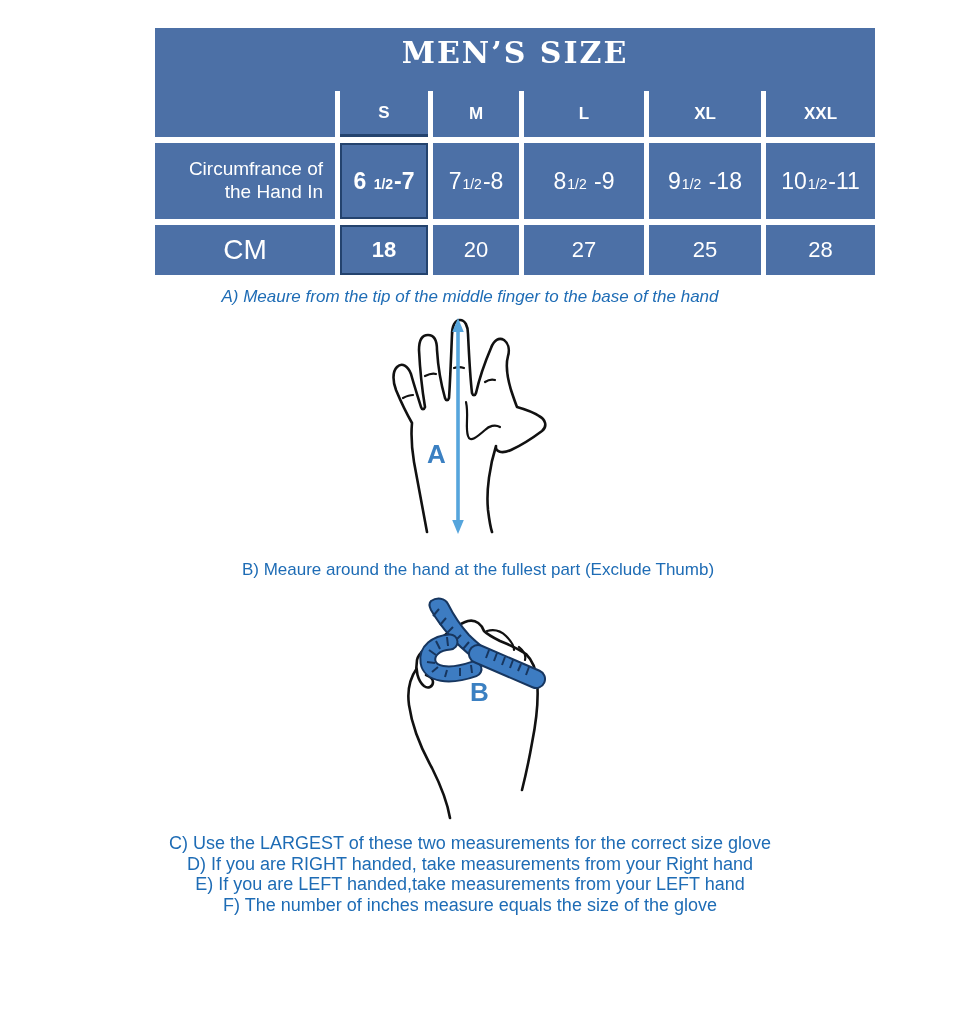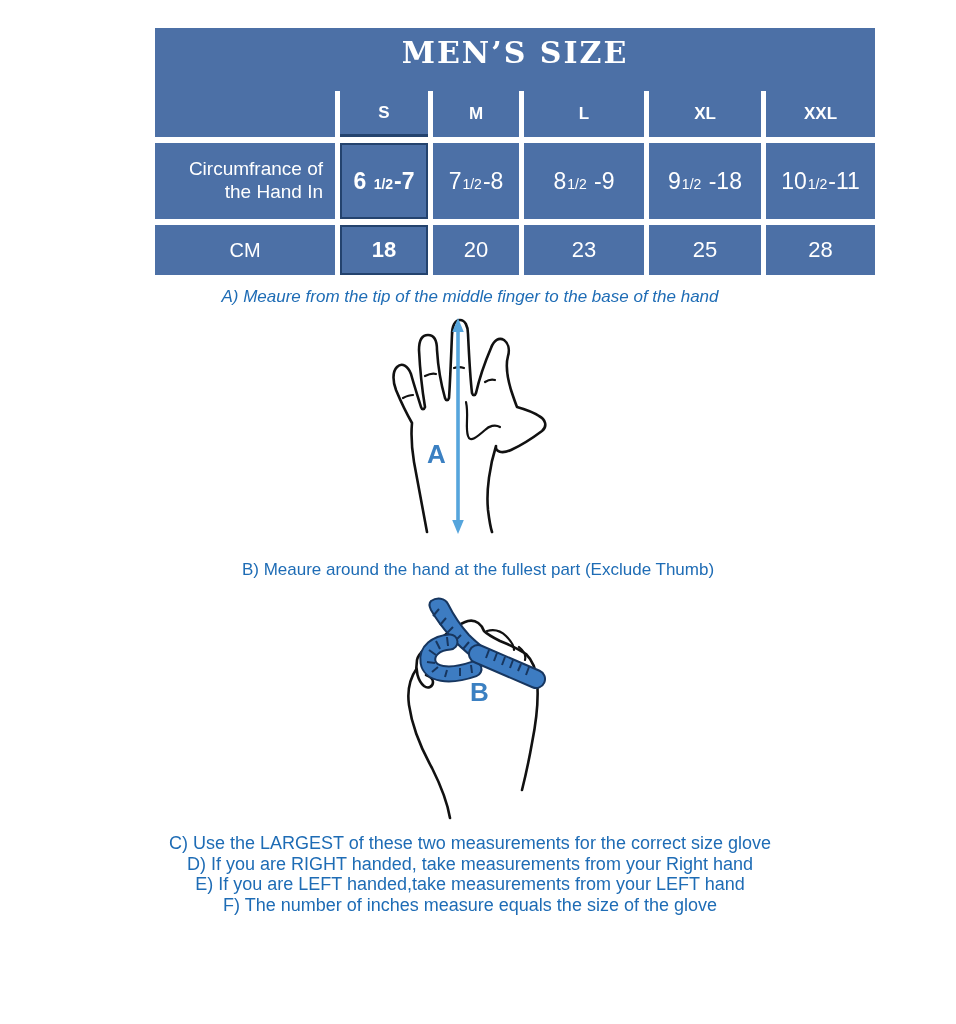--- a/index.html
+++ b/index.html
@@ -28,21 +28,21 @@
     display: flex; align-items: center; justify-content: center;
   }
   .cell.head { font-weight: bold; font-size: 17px; }
   .cell.inches { font-size: 23px; }
   .cell.inches .frac { font-size: 14px; padding: 0 1px; }
   .cell.cmval { font-size: 22px; }
   .cell.rowlabel {
     justify-content: flex-start; text-align: right;
     padding: 0 12px; font-size: 19px; line-height: 1.2;
   }
-  .cell.cmlabel { font-size: 20px; }
+  .cell.cmlabel { font-size: 28px; }
   .cell.hl { border: 2px solid #24436e; }
   .cell.bold { font-weight: bold; }
   .hl-head { border-bottom: 3px solid #24436e; }
   
   .note, .notes-bottom {
     position: absolute; left: 0; width: 940px; text-align: center;
     color: #1e6cb5; font-size: 17px;
   }
   .note-a { top: 287px; font-style: italic; }
   .note-b { top: 560px; padding-left: 16px; }
@@ -83,21 +83,21 @@
       <div class="cell inches">
           <span class="txt"><span>9</span><span class="frac">1/2</span><span> -18</span></span>
         </div>
       <div class="cell inches">
           <span class="txt"><span>10</span><span class="frac">1/2</span><span>-11</span></span>
         </div>
 
       <div class="cell rowlabel cmlabel" style="justify-content:center;">CM</div>
       <div class="cell cmval hl bold">18</div>
       <div class="cell cmval">20</div>
-      <div class="cell cmval">23</div>
+      <div class="cell cmval">27</div>
       <div class="cell cmval">25</div>
       <div class="cell cmval">28</div>
     </div>
   </section>
 
   <div class="note note-a">A) Meaure from the tip of the middle finger to the base of the hand</div>
 
   <svg class="hand-illu" width="232" height="240" viewBox="0 0 230 240">
     <path class="ink-fill" d="
       M58,222

